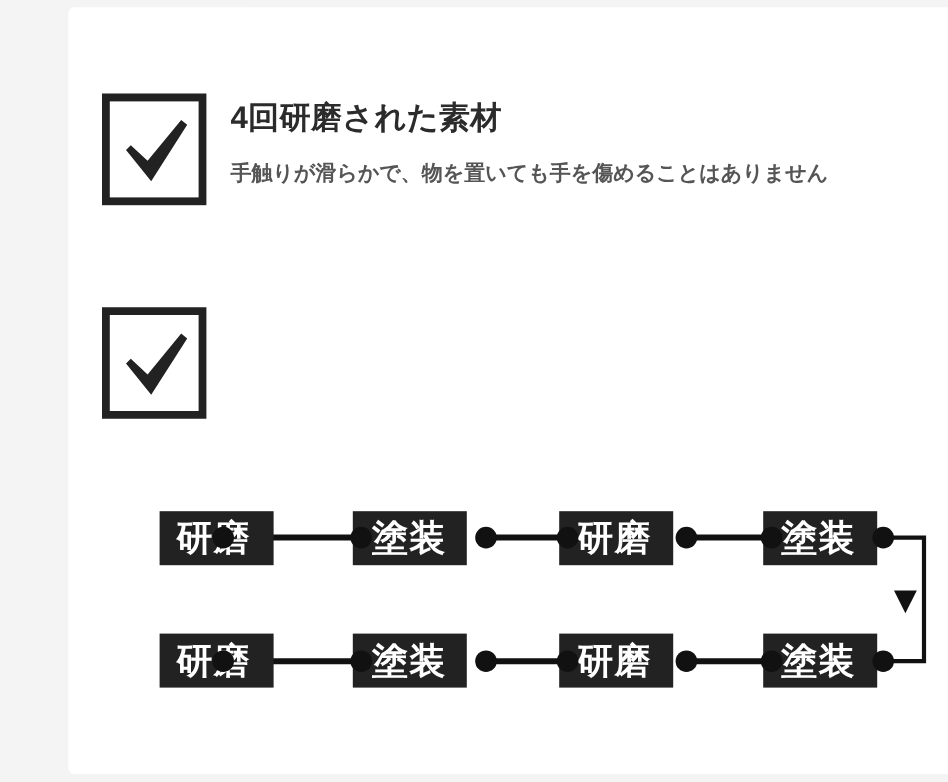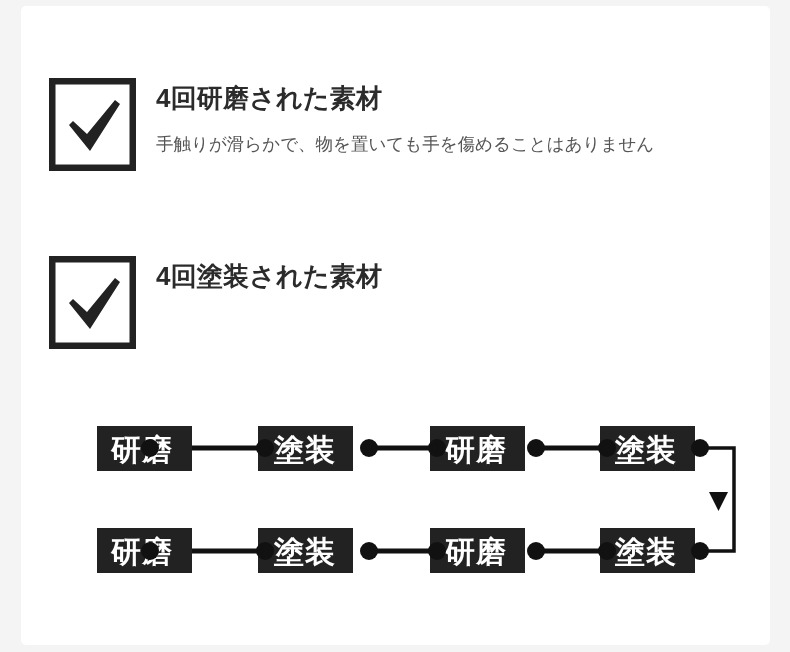--- a/index.html
+++ b/index.html
@@ -11,20 +11,21 @@
     width: 790px;
     height: 652px;
     background: #f4f4f4;
     font-family: "Liberation Sans", "DejaVu Sans", sans-serif;
     overflow: hidden;
   }
   #root {
     position: relative;
     width: 744px;
     height: 652px;
+    margin-left: 36px;
   }
   .card {
     position: absolute;
     left: 21px;
     top: 6px;
     width: 749px;
     height: 639px;
     background: #ffffff;
     border-radius: 5px;
   }
@@ -53,21 +54,21 @@
     font-size: 26px;
     font-weight: bold;
     color: #2b2b2b;
     letter-spacing: 0.2px;
     line-height: 1.25;
     margin: 0;
     white-space: nowrap;
   }
   .feature-desc {
     font-size: 17.5px;
-    font-weight: normal;
+    font-weight: bold;
     color: #555555;
     line-height: 1.35;
     margin: 18px 0 0 0;
     white-space: nowrap;
   }
 
   
   .diagram {
     position: absolute;
     left: 28px;
@@ -123,21 +124,20 @@
         <div class="feature-desc">手触りが滑らかで、物を置いても手を傷めることはありません</div>
       </div>
     </div>
 
     <div class="feature feature-2">
       <svg class="checkbox-icon" viewBox="0 0 87 93">
         <rect x="3" y="3" width="81" height="87" fill="#ffffff" stroke="#222222" stroke-width="7"></rect>
         <path d="M 20 47 L 24 43 L 38 56 L 66 22 L 71 26 L 41 73 Z" fill="#222222"></path>
       </svg>
       <div class="feature-text">
-        <div class="feature-title">4回塗装された素材</div>
       </div>
     </div>
 
     <div class="diagram">
       <svg width="700" height="190" viewBox="0 0 700 190">
 
         <line class="link-line" x1="101" y1="42" x2="216" y2="42"></line>
         <line class="link-line" x1="320" y1="42" x2="388" y2="42"></line>
         <line class="link-line" x1="487" y1="42" x2="558" y2="42"></line>
 

